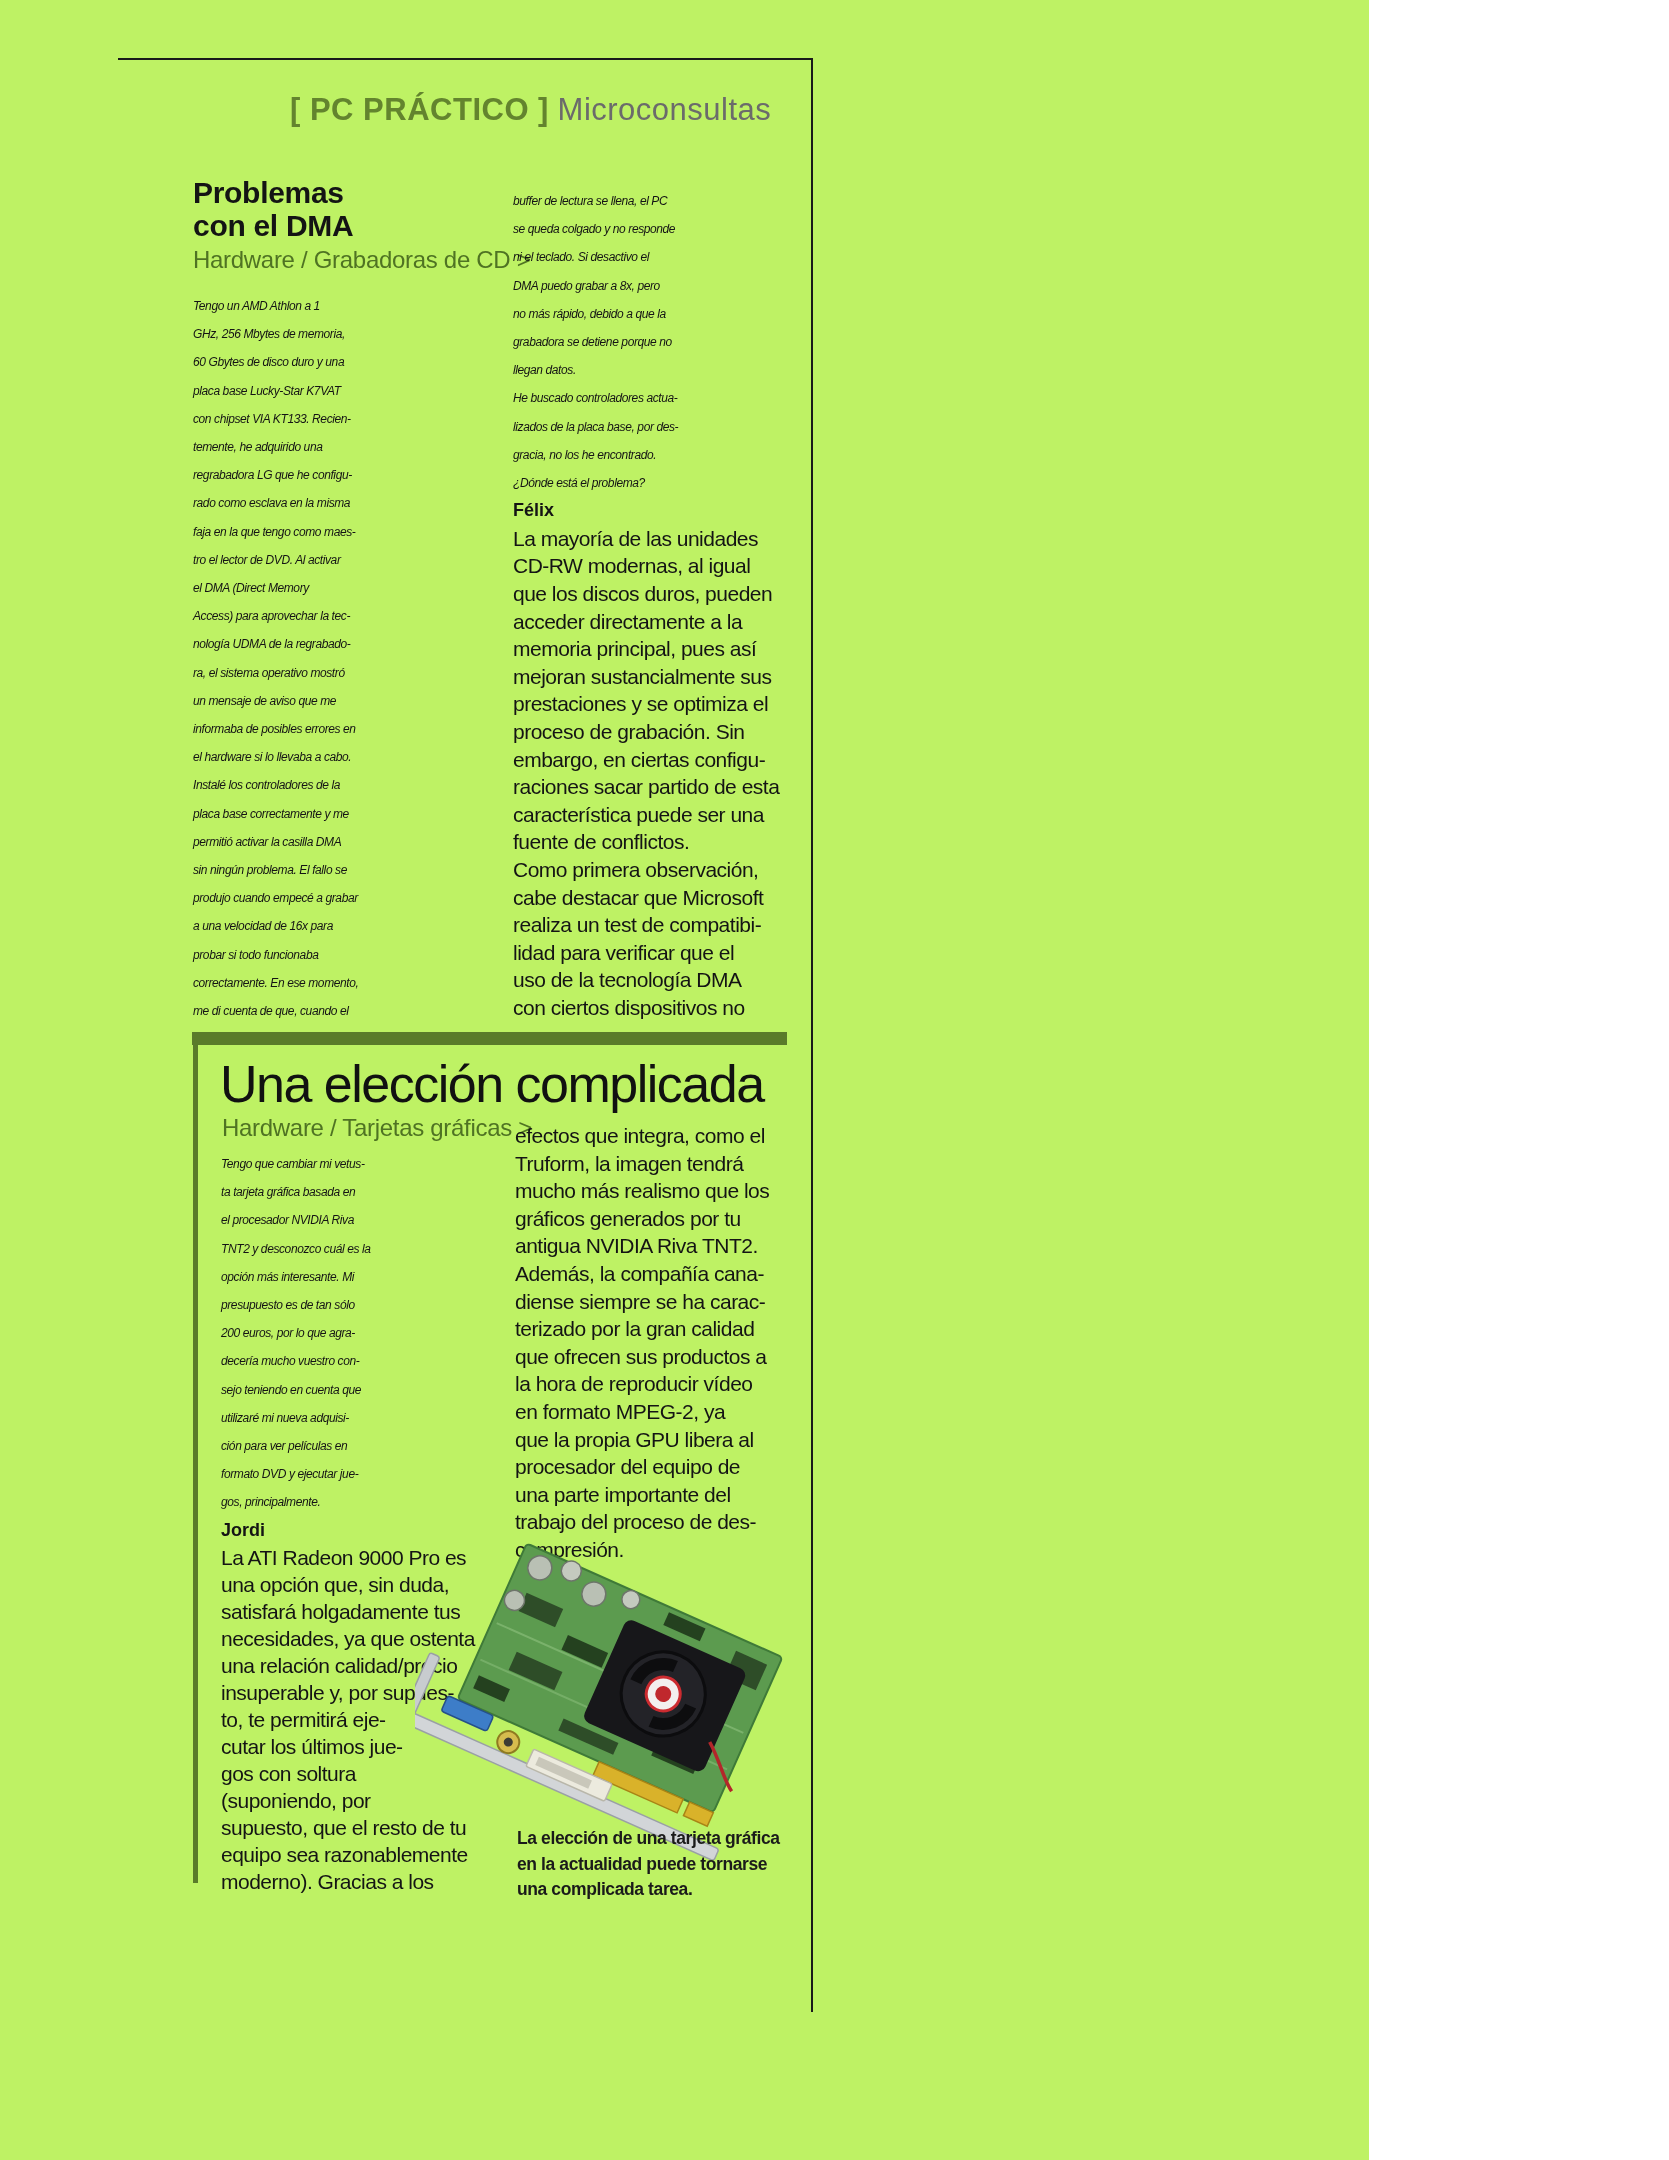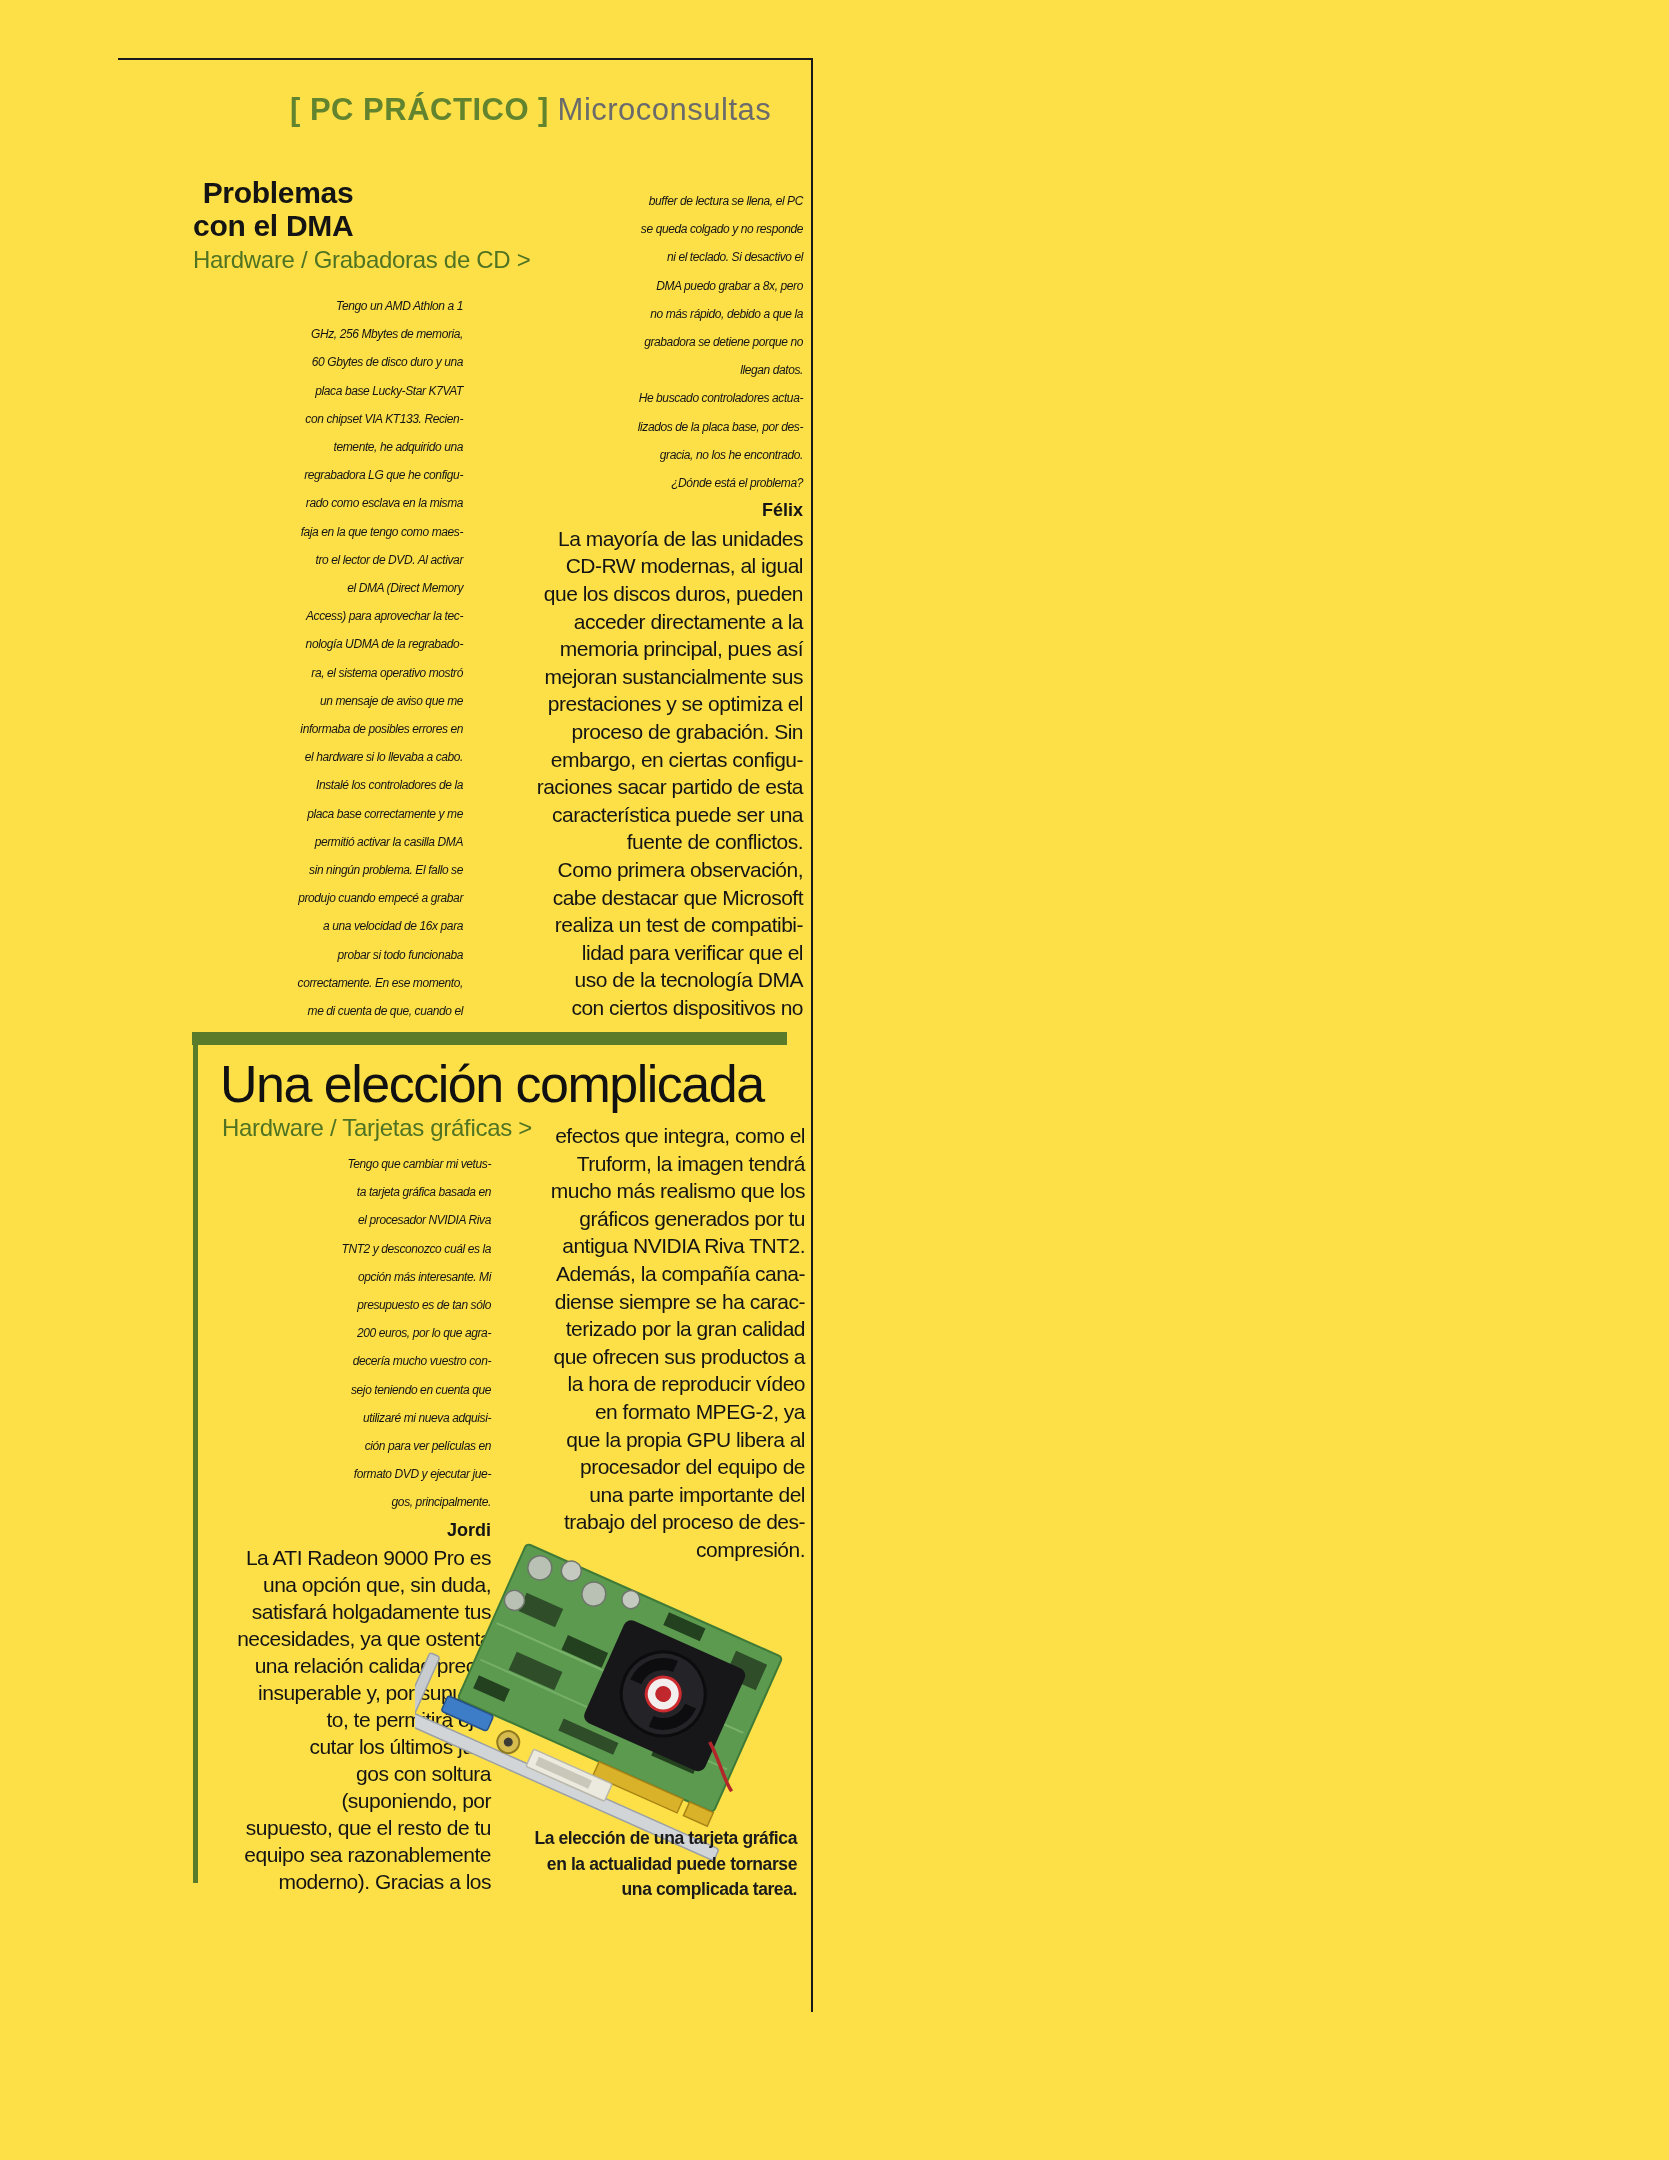--- a/index.html
+++ b/index.html
@@ -1,20 +1,19 @@
 <!DOCTYPE html>
 <html><head>
 <meta charset="utf-8">
 <style>
   html,body{margin:0;padding:0;background:#ffffff;}
   .page{
-    position:relative;width:1669px;height:2160px;background:#fde047;
+    position:relative;width:1369px;height:2160px;background:#bef264;
     font-family:"Liberation Sans","DejaVu Sans",sans-serif;color:#141414;
     overflow:hidden;
-    text-align:right;
   }
   .rule{position:absolute;background:#1a1a1a;}
   .top-rule{left:118px;top:58px;width:694px;height:2px;}
   .v-divider{left:811px;top:58px;width:2px;height:1954px;}
 
   .header{position:absolute;left:290px;top:92px;font-size:31px;white-space:pre;}
   .brand{color:#63842e;font-weight:600;letter-spacing:.5px;}
   .section{color:#6b6b6b;font-weight:300;letter-spacing:.5px;}
 
   .lines{white-space:pre;}

